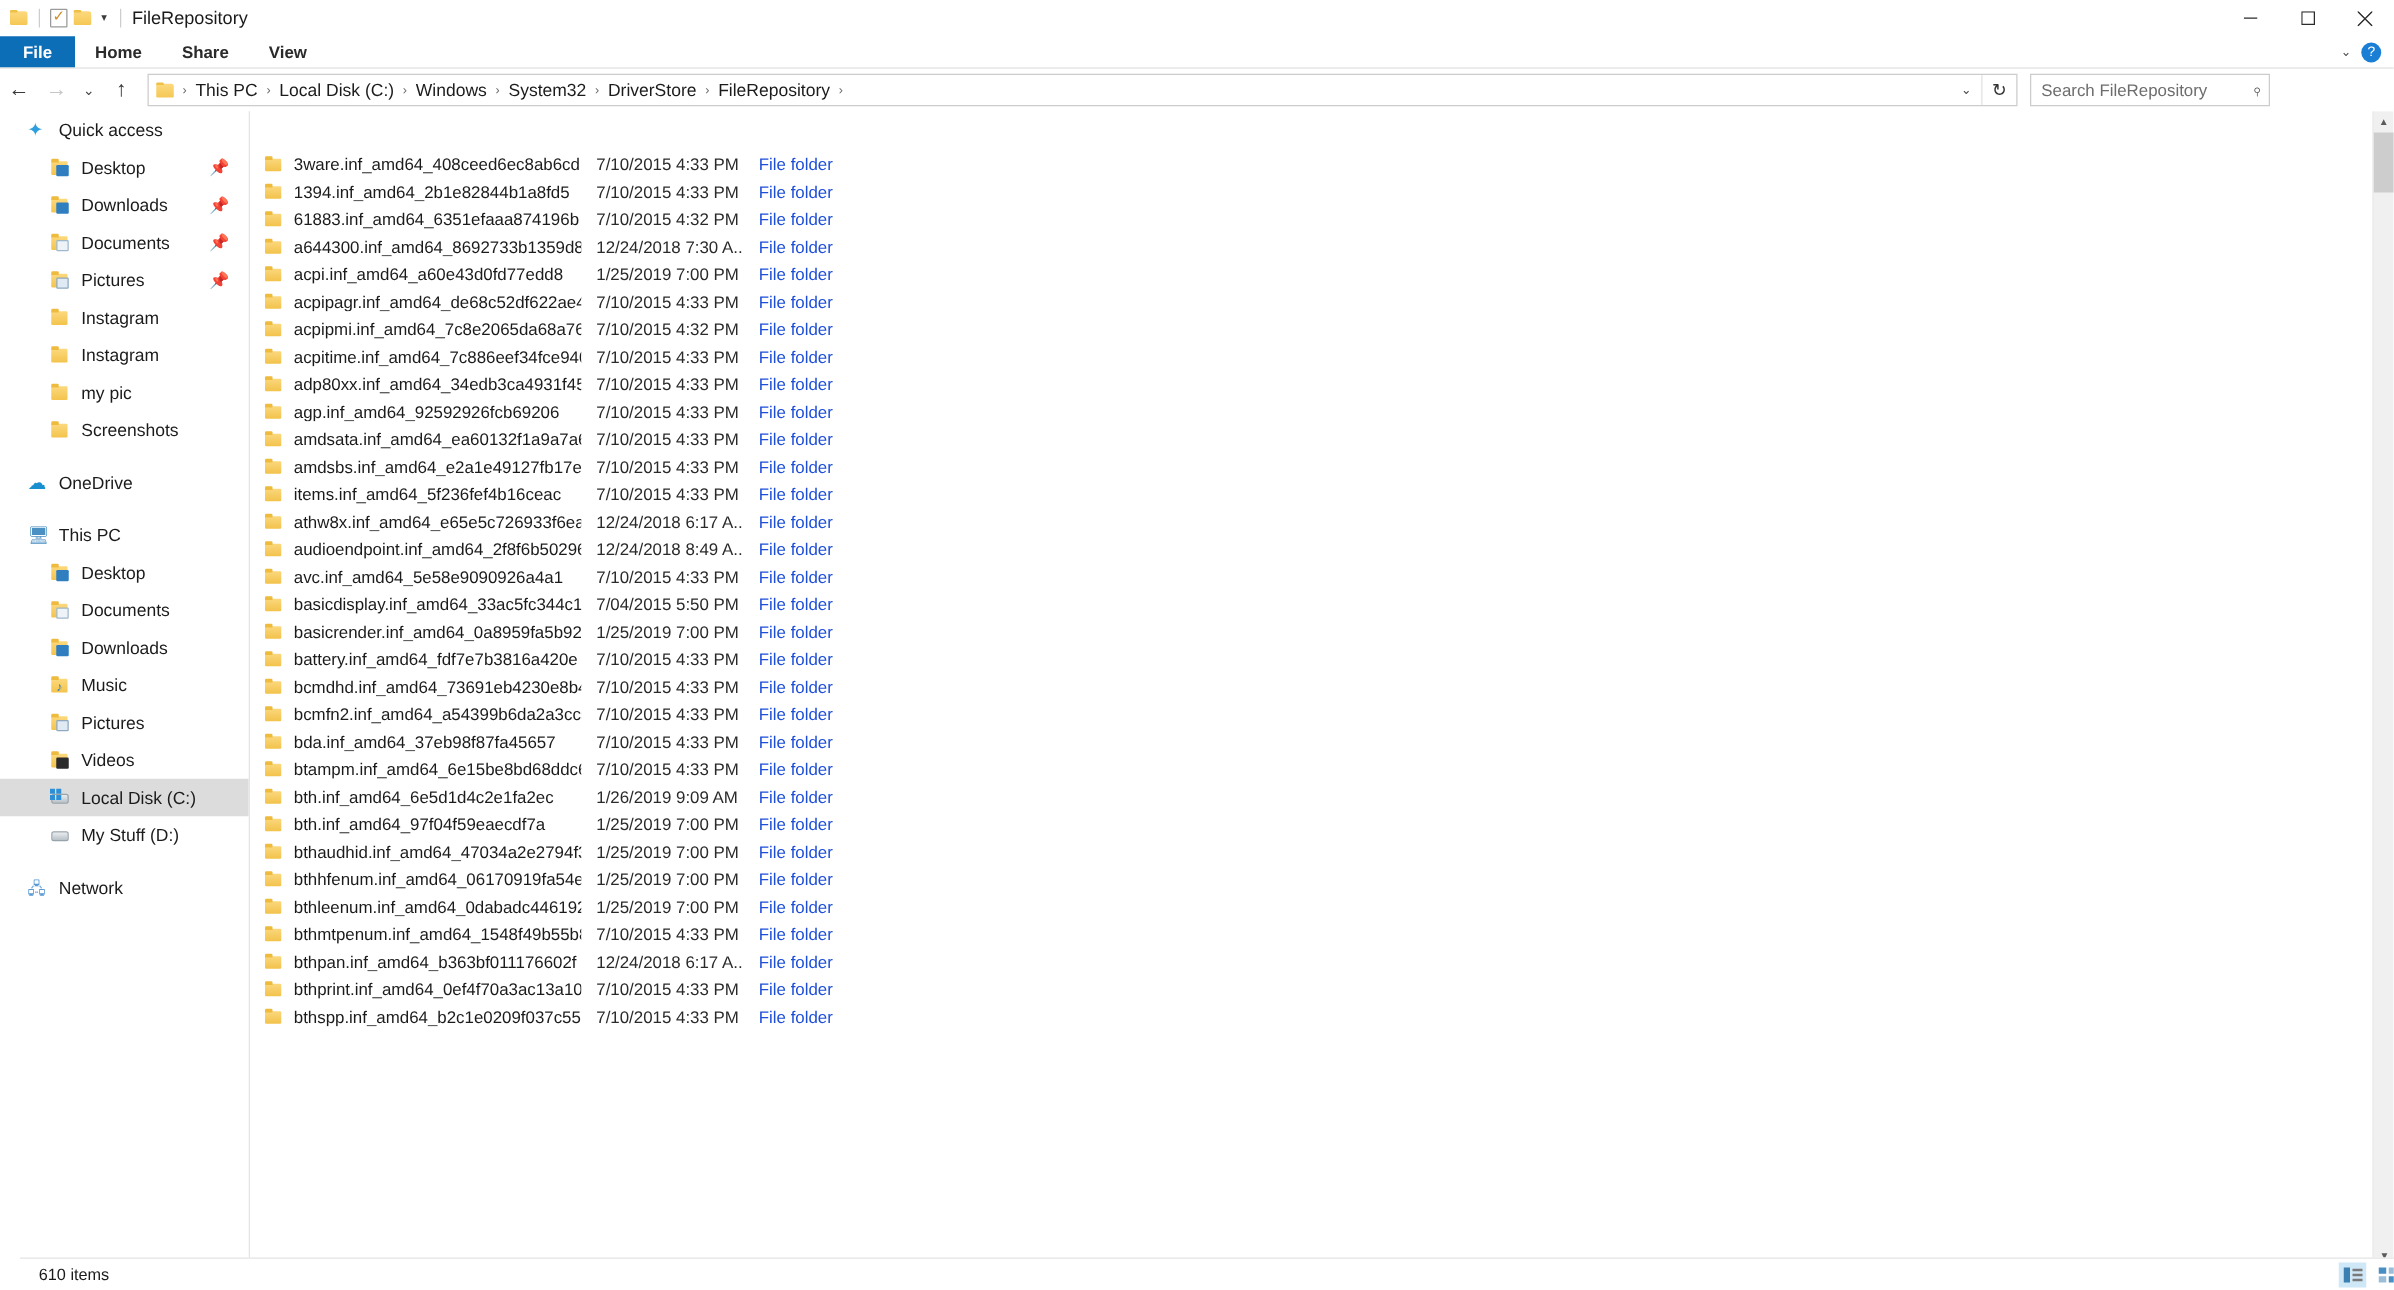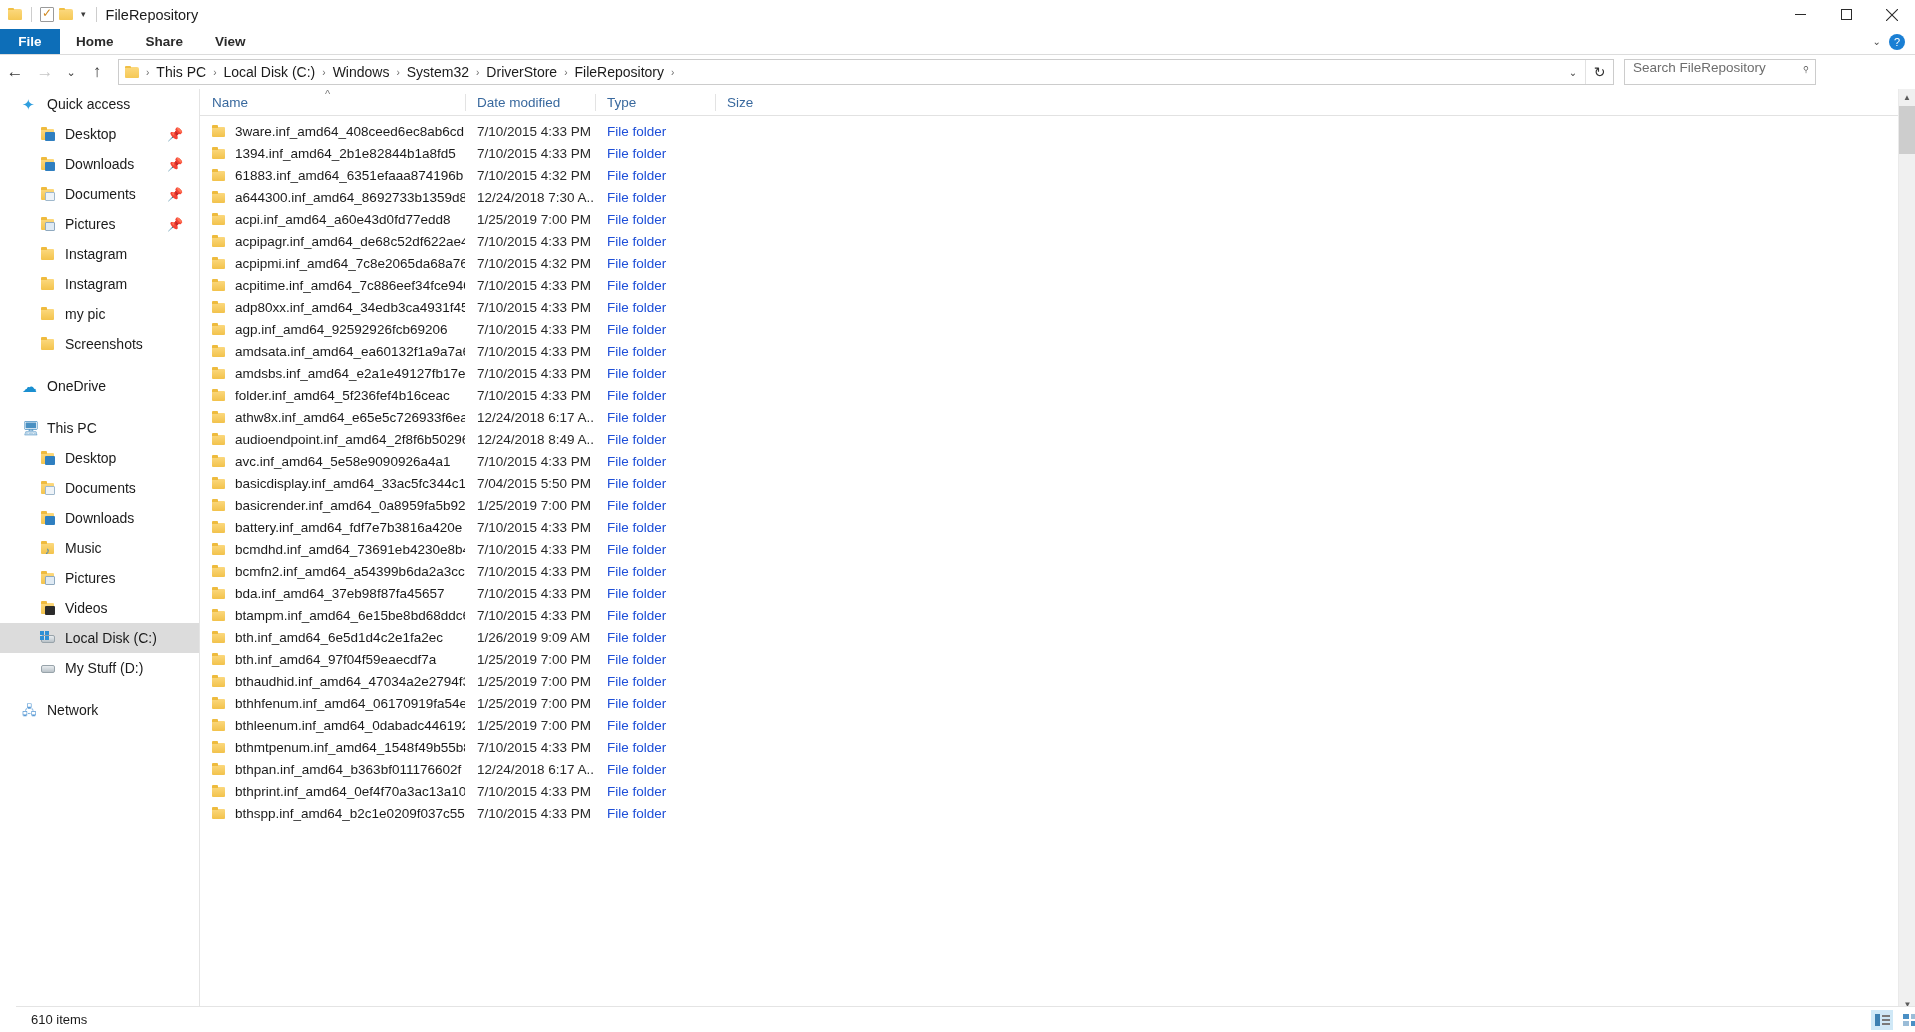--- a/index.html
+++ b/index.html
@@ -105,21 +105,21 @@
     display: flex; align-items: center;
   }
   .addr-caret { width: 24px; text-align: center; font-size: 10px; color: #444; }
   .addr-refresh {
     width: 28px; text-align: center; font-size: 14px; color: #333;
     border-left: 1px solid #e2e2e2; line-height: 24px; height: 24px;
   }
   .search-box {
     width: 192px; height: 26px; margin-left: 10px;
     border: 1px solid #cccccc; background: #fff;
-    display: flex; align-items: flex-start; justify-content: space-between;
+    display: flex; align-items: center; justify-content: space-between;
     padding: 0 6px 0 8px;
   }
   .search-ph { font-size: 13.5px; color: #6d6d6d; }
   .search-ico { font-size: 13px; color: #4a4a4a; transform: rotate(-45deg); }
 
   
   .content {
     position: absolute; top: 89px; left: 0; width: 1915px; height: 924px;
     display: flex;
   }
@@ -469,27 +469,20 @@
     <div class="nav-gap"></div>
     <div class="nav-item">
       <span class="ni">
           <span class="ni-net">🖧</span>
         </span>
       <span class="label">Network</span>
     </div>
   </div>
 
   <div class="listpane">
-    <div class="col-header">
-      <div class="col col-name">Name</div>
-      <div class="col col-date">Date modified</div>
-      <div class="col col-type">Type</div>
-      <div class="col col-size">Size</div>
-      <span class="sort-arrow">^</span>
-    </div>
     <div class="rows" id="rows-container">
         <div class="row">
           <div class="cell cell-name">
             <span class="row-folder"></span>
             <span>3ware.inf_amd64_408ceed6ec8ab6cd</span>
           </div>
           <div class="cell cell-date">7/10/2015 4:33 PM</div>
           <div class="cell cell-type">File folder</div>
           <div class="cell cell-size"></div>
         </div>
@@ -588,21 +581,21 @@
             <span class="row-folder"></span>
             <span>amdsbs.inf_amd64_e2a1e49127fb17ef</span>
           </div>
           <div class="cell cell-date">7/10/2015 4:33 PM</div>
           <div class="cell cell-type">File folder</div>
           <div class="cell cell-size"></div>
         </div>
         <div class="row">
           <div class="cell cell-name">
             <span class="row-folder"></span>
-            <span>folder.inf_amd64_5f236fef4b16ceac</span>
+            <span>items.inf_amd64_5f236fef4b16ceac</span>
           </div>
           <div class="cell cell-date">7/10/2015 4:33 PM</div>
           <div class="cell cell-type">File folder</div>
           <div class="cell cell-size"></div>
         </div>
         <div class="row">
           <div class="cell cell-name">
             <span class="row-folder"></span>
             <span>athw8x.inf_amd64_e65e5c726933f6ea</span>
           </div>

